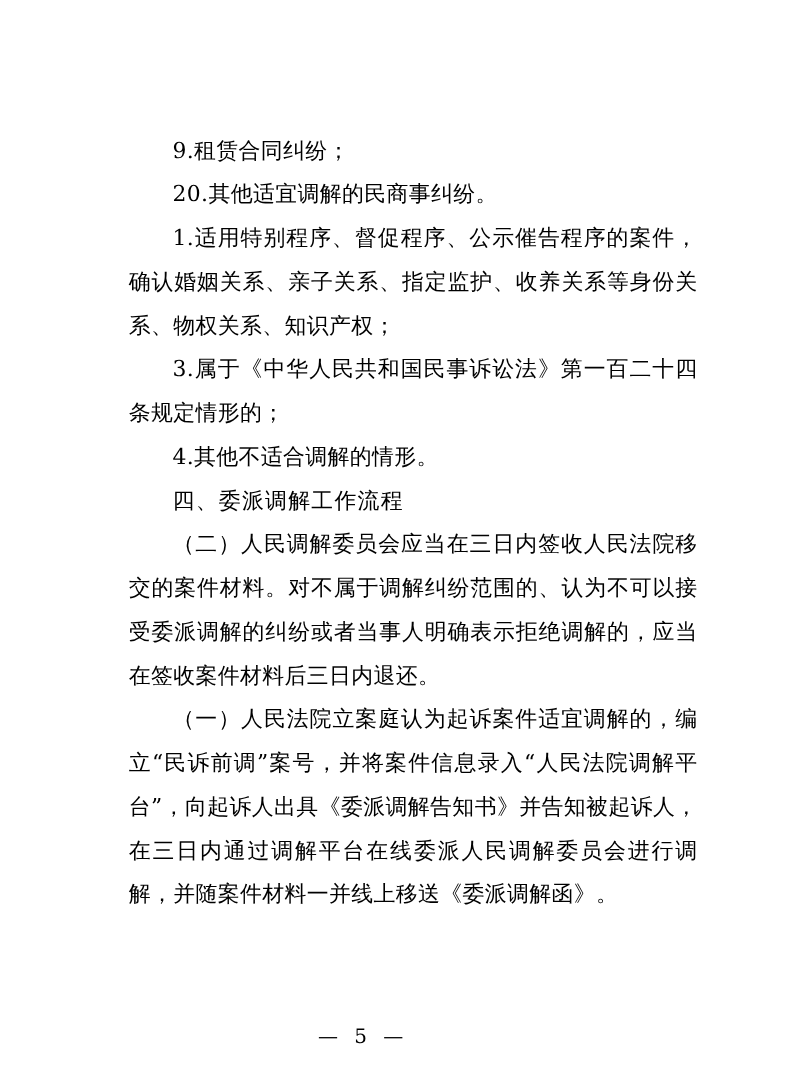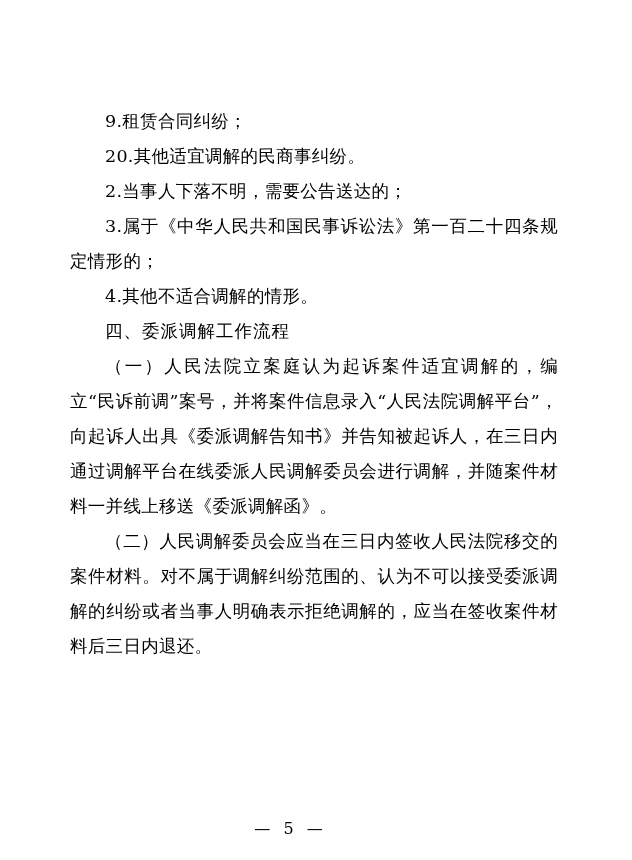--- a/index.html
+++ b/index.html
@@ -12,21 +12,21 @@
     background: #ffffff;
     font-family: "DejaVu Serif", "Liberation Serif", serif;
     color: #000000;
     overflow: hidden;
   }
   .page {
     position: relative;
     width: 632px;
     height: 860px;
     box-sizing: border-box;
-    padding: 104px 74px 0 70px;
+    padding: 104px 74px 0 103px;
   }
   .doc-body {
     font-size: 17.5px;
     line-height: 35px;
     text-align: justify;
     text-justify: inter-ideograph;
     letter-spacing: 0.3px;
   }
   .para {
     margin: 0;
@@ -55,26 +55,26 @@
     margin-right: 52px;
   }
 </style>
 </head>
 <body>
 
 <div class="page">
   <div class="doc-body">
     <p class="para">9.租赁合同纠纷；</p>
     <p class="para">20.其他适宜调解的民商事纠纷。</p>
-    <p class="para">2.当事人下落不明，需要公告送达的；</p>
+    <p class="para">1.适用特别程序、督促程序、公示催告程序的案件，确认婚姻关系、亲子关系、指定监护、收养关系等身份关系、物权关系、知识产权；</p>
     <p class="para">3.属于《中华人民共和国民事诉讼法》第一百二十四条规定情形的；</p>
     <p class="para">4.其他不适合调解的情形。</p>
     <p class="para heading">四、委派调解工作流程</p>
+    <p class="para">（二）人民调解委员会应当在三日内签收人民法院移交的案件材料。对不属于调解纠纷范围的、认为不可以接受委派调解的纠纷或者当事人明确表示拒绝调解的，应当在签收案件材料后三日内退还。</p>
     <p class="para">（一）人民法院立案庭认为起诉案件适宜调解的，编立“民诉前调”案号，并将案件信息录入“人民法院调解平台”，向起诉人出具《委派调解告知书》并告知被起诉人，在三日内通过调解平台在线委派人民调解委员会进行调解，并随案件材料一并线上移送《委派调解函》。</p>
-    <p class="para">（二）人民调解委员会应当在三日内签收人民法院移交的案件材料。对不属于调解纠纷范围的、认为不可以接受委派调解的纠纷或者当事人明确表示拒绝调解的，应当在签收案件材料后三日内退还。</p>
   </div>
 
   <div class="footer">
     <span class="footer-inner">
       <span>—</span>
       <span class="page-num">5</span>
       <span>—</span>
     </span>
   </div>
 </div>

